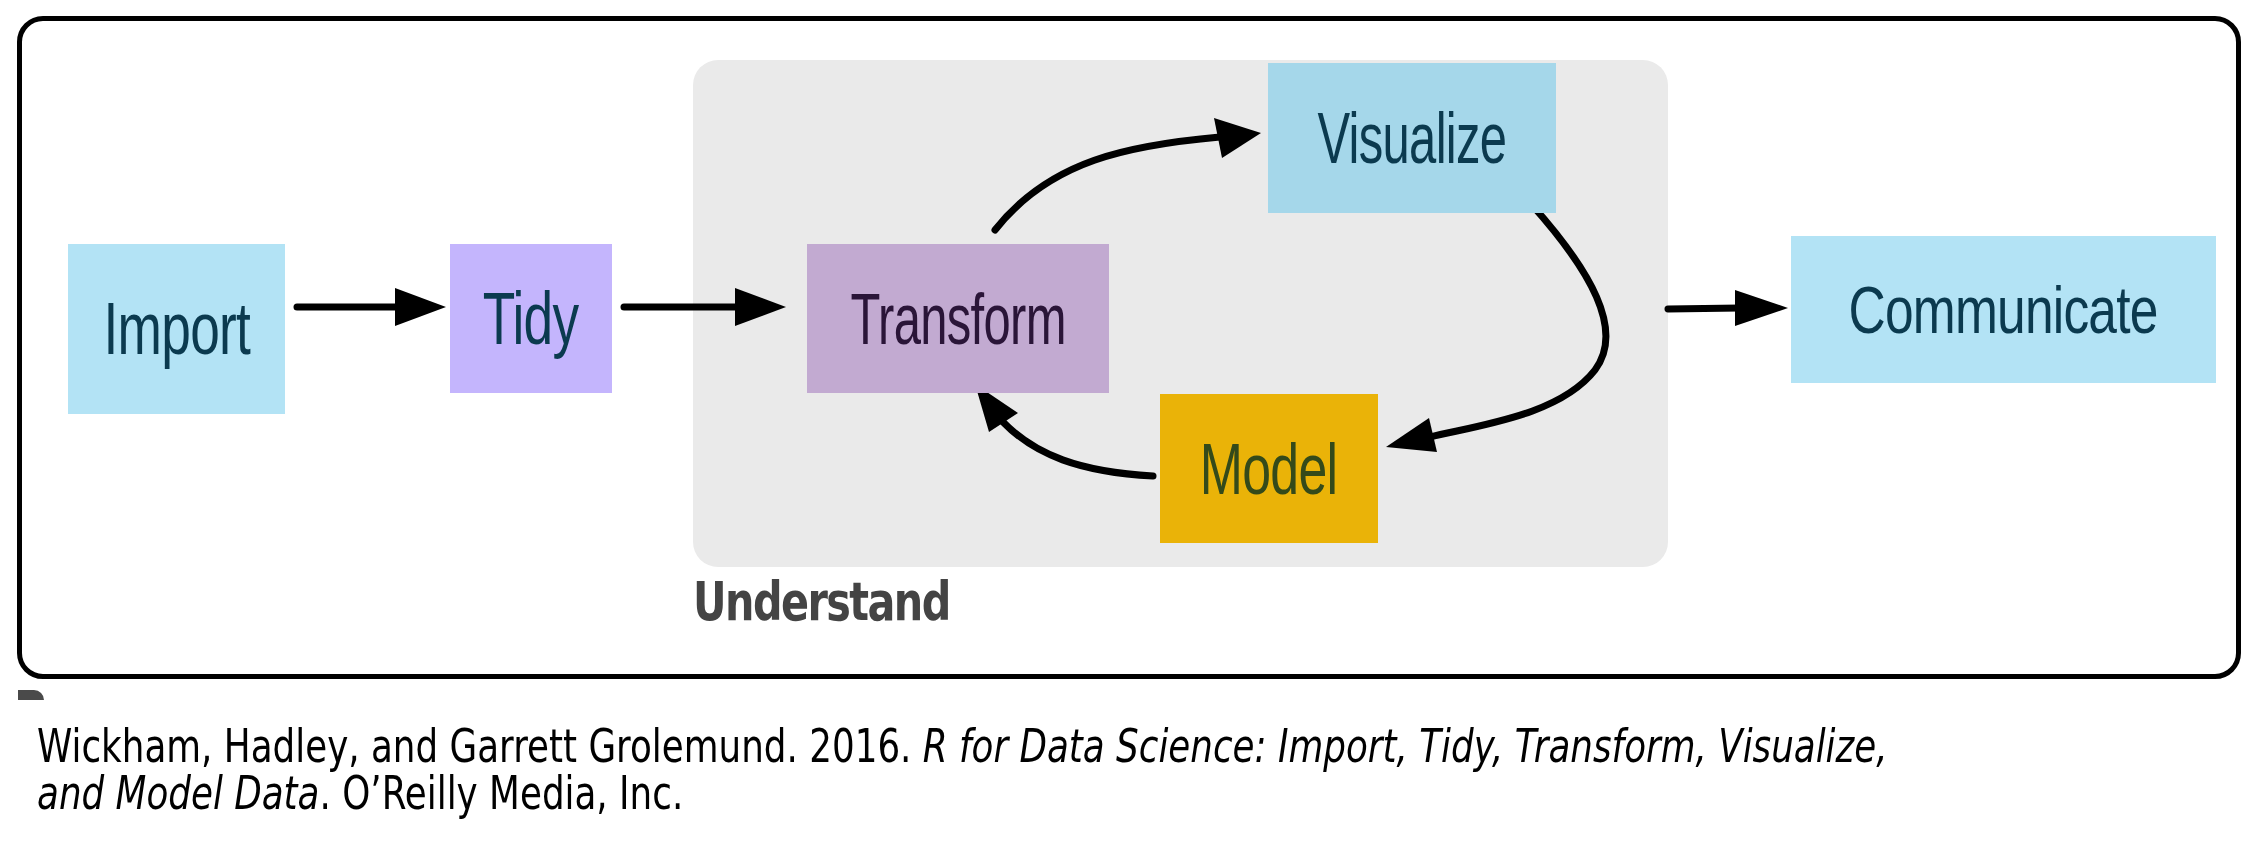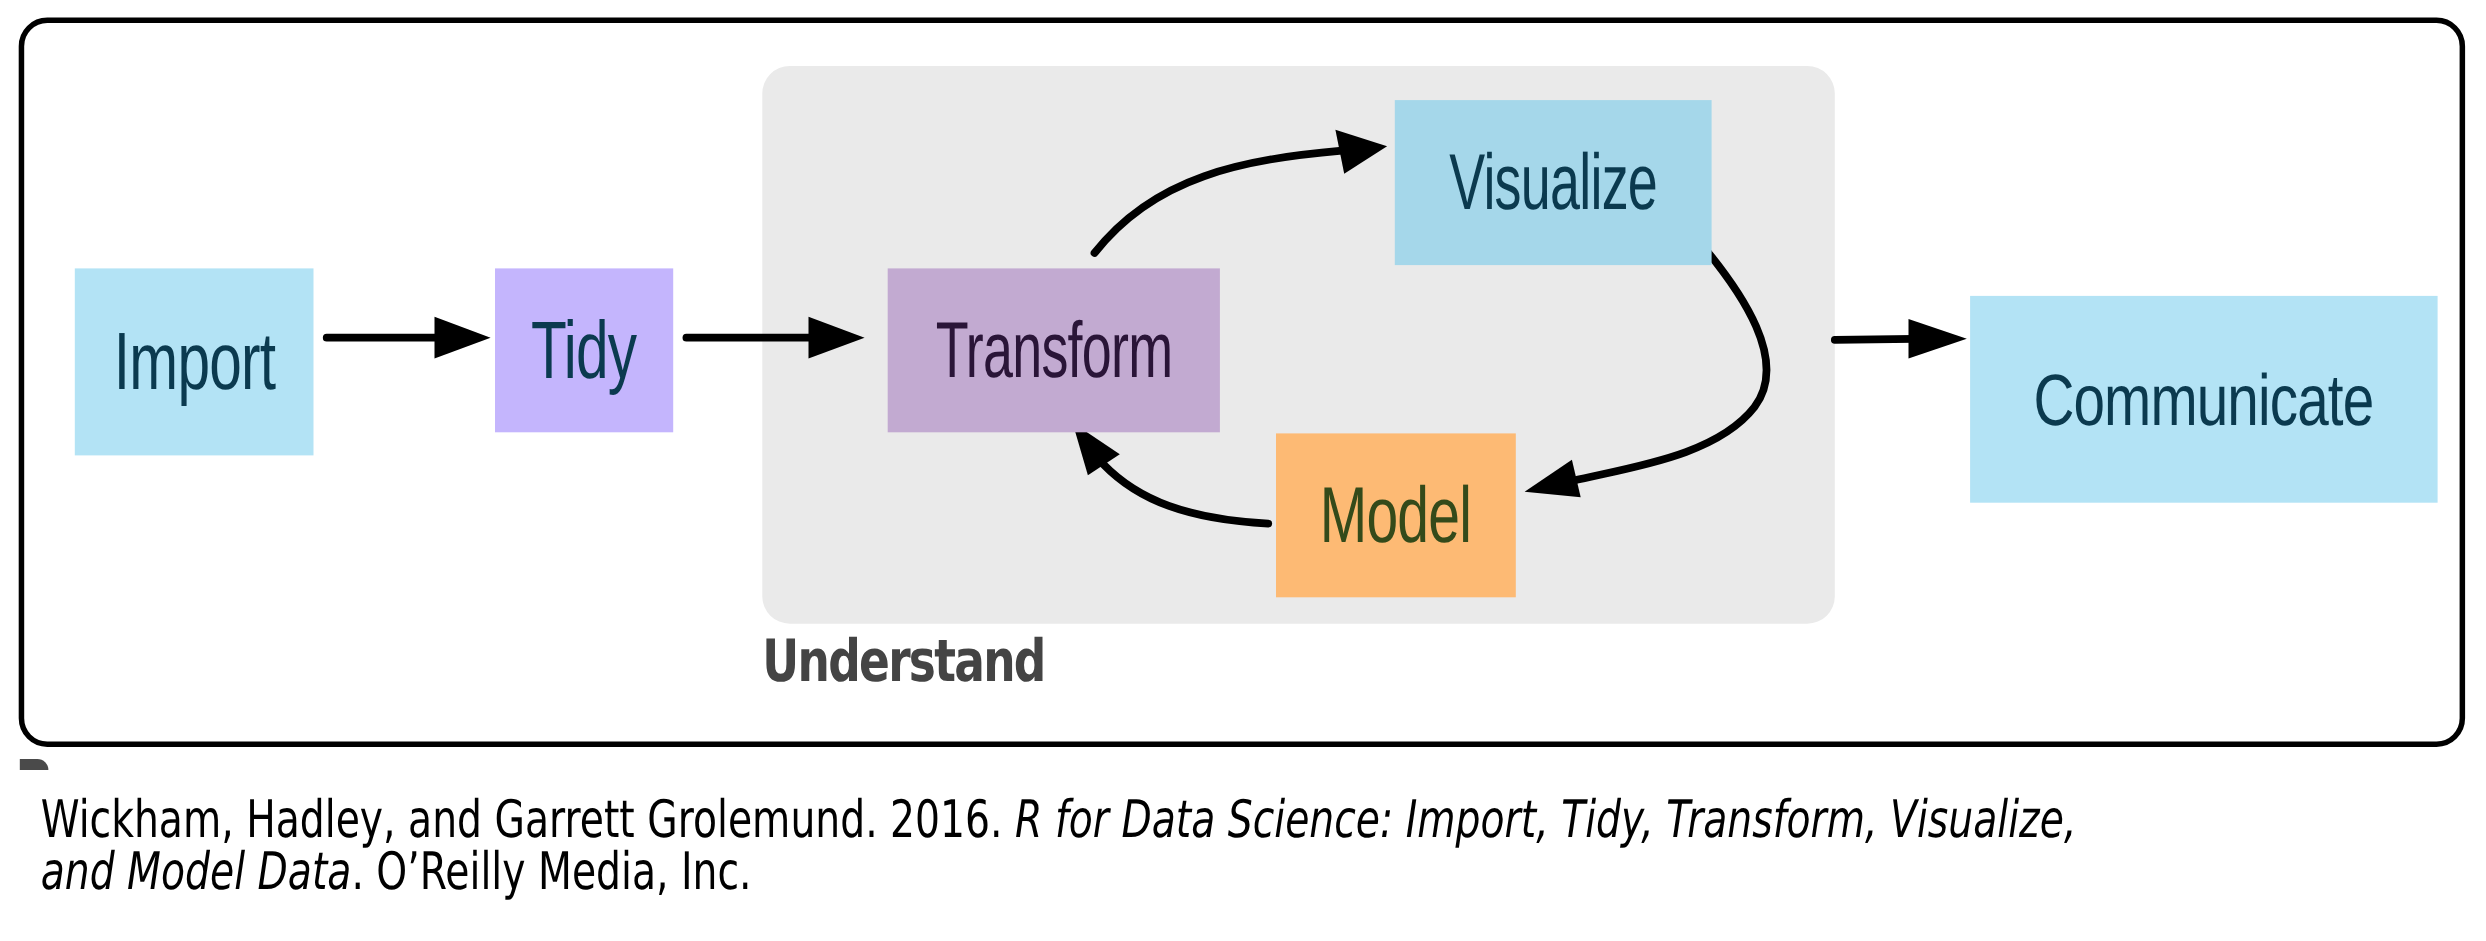--- a/index.html
+++ b/index.html
@@ -8,21 +8,21 @@
   .frame-fragment { position:absolute; left:18px; top:690px; width:26px; height:10px; background:#4a4a4a; border-top-right-radius:10px; }
   .understand-bg { position:absolute; left:693px; top:60px; width:975px; height:507px; background:#eaeaea; border-radius:25px; }
   .understand-label { position:absolute; left:693px; top:572px; font-family:"DejaVu Sans", sans-serif; font-weight:bold; font-size:53px; color:#444444; letter-spacing:-2px; transform:scaleX(0.78); transform-origin:left top; line-height:60px; white-space:nowrap; }
   .node { position:absolute; display:flex; align-items:center; justify-content:center; box-sizing:border-box; }
   .node-label { font-family:"Liberation Sans", sans-serif; white-space:nowrap; display:inline-block; line-height:1; letter-spacing:-1px; }
   #node-import { left:68px; top:244px; width:217px; height:170px; }
   #node-tidy { left:450px; top:244px; width:162px; height:149px; }
   #node-transform { left:807px; top:244px; width:302px; height:149px; }
   #node-visualize { left:1268px; top:63px; width:288px; height:150px; }
   #node-model { left:1160px; top:394px; width:218px; height:149px; }
-  #node-communicate { left:1791px; top:236px; width:425px; height:188px;margin-top:33px; }
+  #node-communicate { left:1791px; top:236px; width:425px; height:147px; }
   #node-import .node-label { font-size:74px; transform:scaleX(0.72); }
   #node-tidy .node-label { font-size:74px; transform:scaleX(0.72); }
   #node-transform .node-label { font-size:72px; transform:scaleX(0.68); }
   #node-visualize .node-label { font-size:72px; transform:scaleX(0.68); }
   #node-model .node-label { font-size:72px; transform:scaleX(0.72); }
   #node-communicate .node-label { font-size:66px; transform:scaleX(0.78); }
   svg.arrows { position:absolute; left:0; top:0; width:2260px; height:855px; pointer-events:none; }
   .citation { position:absolute; left:37px; font-family:"DejaVu Sans", sans-serif; font-size:47px; color:#000; white-space:nowrap; transform-origin:left top; line-height:1; }
   .citation .it { font-style:italic; }
   #cite-line-1 { top:722px; transform:scaleX(0.76); }
@@ -72,24 +72,24 @@
 
 <div class="node" id="node-import" style="background: rgb(179, 227, 245);">
   <span class="node-label" style="color: rgb(11, 58, 79);">Import</span>
 </div>
 <div class="node" id="node-tidy" style="background: #c4b5fd;">
   <span class="node-label" style="color: rgb(11, 58, 79);">Tidy</span>
 </div>
 <div class="node" id="node-transform" style="background: rgb(194, 170, 209);">
   <span class="node-label" style="color: rgb(42, 21, 56);">Transform</span>
 </div>
-<div class="node" id="node-visualize" style="background: rgb(165, 215, 234); margin-top: 28px;">
+<div class="node" id="node-visualize" style="background: rgb(165, 215, 234);">
   <span class="node-label" style="color: rgb(11, 58, 79);">Visualize</span>
 </div>
-<div class="node" id="node-model" style="background: #fdba74; align-items: center;">
+<div class="node" id="node-model" style="background: #eab308; align-items: center;">
   <span class="node-label" style="color: rgb(52, 74, 26);">Model</span>
 </div>
 <div class="node" id="node-communicate" style="background: rgb(179, 227, 245);">
   <span class="node-label" style="color: rgb(11, 58, 79);">Communicate</span>
 </div>
 
 <div class="citation" id="cite-line-1"><span>Wickham, Hadley, and Garrett Grolemund. 2016. </span><span class="it">R for Data Science: Import, Tidy, Transform, Visualize,</span></div>
 <div class="citation" id="cite-line-2"><span class="it">and Model Data</span><span>. O’Reilly Media, Inc.</span></div>
 
 </body></html>

